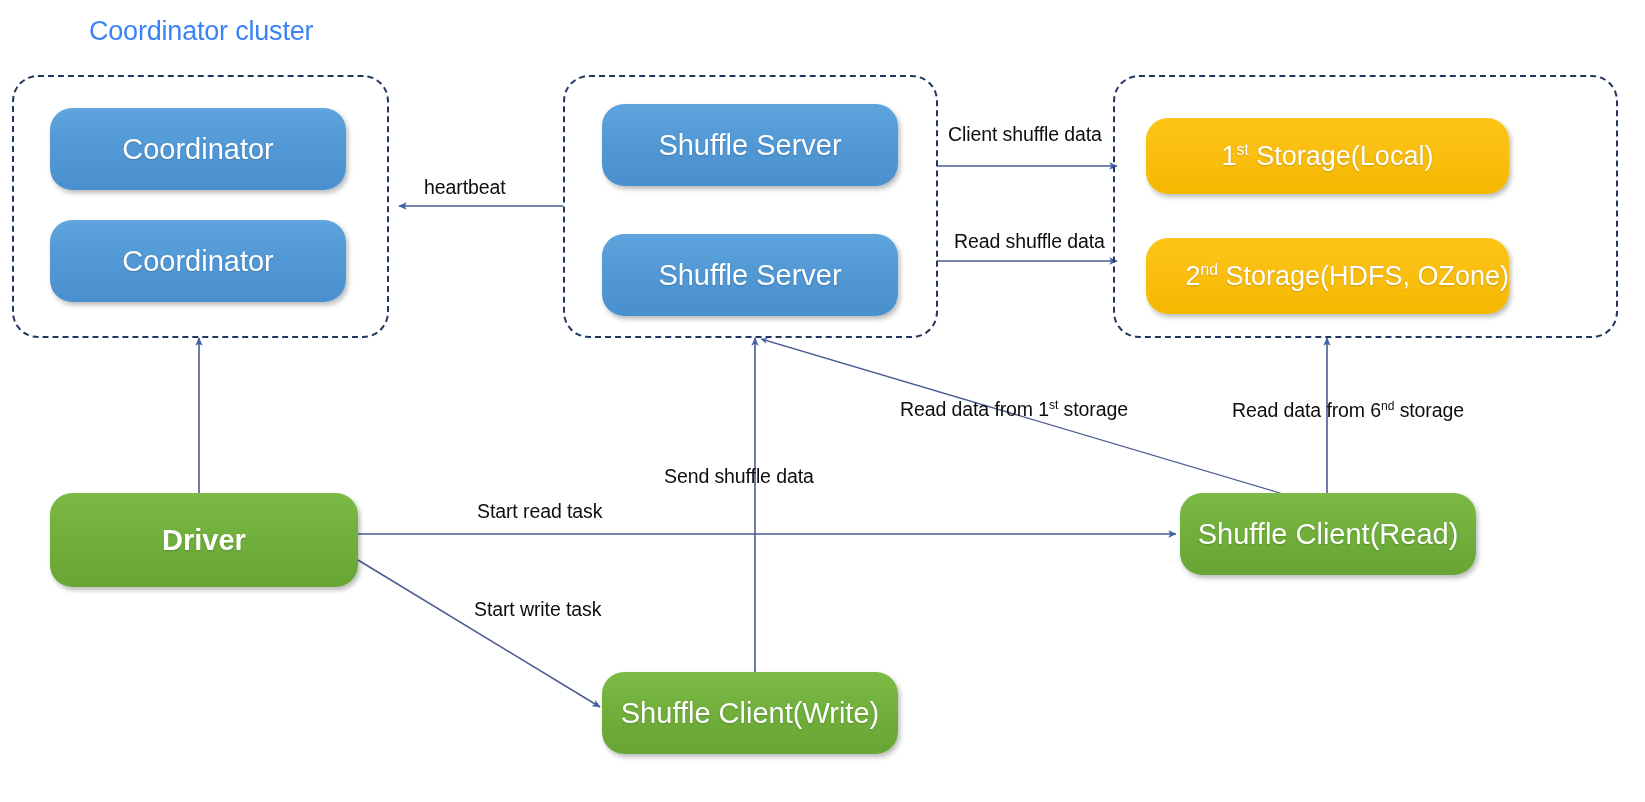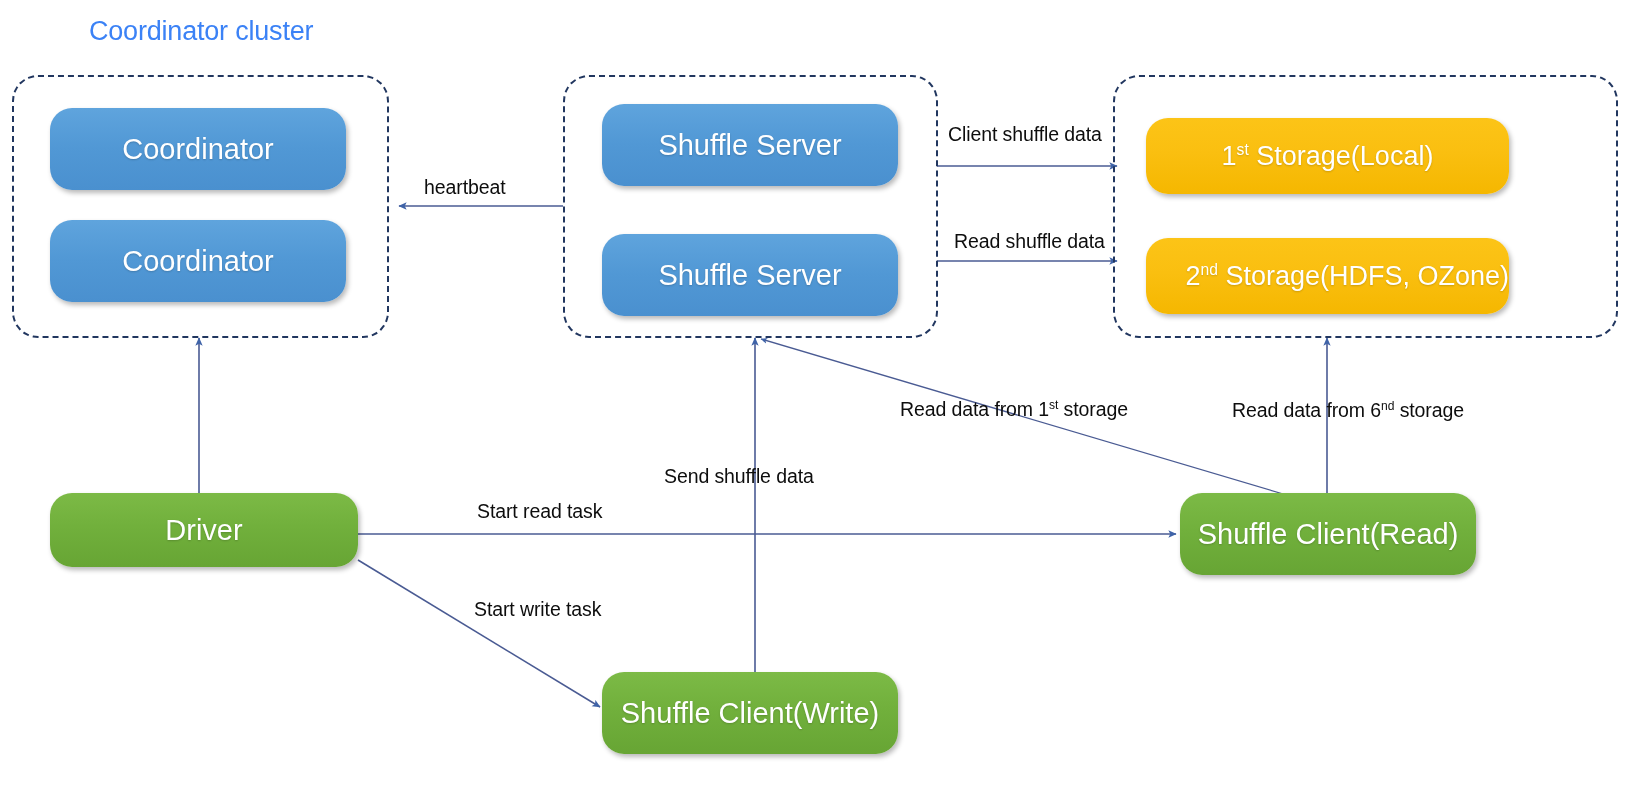--- a/index.html
+++ b/index.html
@@ -154,21 +154,21 @@
   <div class="node blue" style="left:602px; top:234px; width:296px; height:82px;">Shuffle Server</div>
 
   <div class="node yellow" style="left:1146px; top:118px; width:363px; height:76px;">
     <span><span>1</span><sup>st</sup><span> Storage(Local)</span></span>
   </div>
 
   <div class="node yellow" style="left:1146px; top:238px; width:363px; height:76px;justify-content:flex-end;">
     <span><span>2</span><sup>nd</sup><span> Storage(HDFS, OZone)</span></span>
   </div>
 
-  <div class="node green" style="left:50px; top:493px; width:308px; height:74px;">Driver</div>
+  <div class="node green" style="left:50px; top:493px; width:308px; height:94px;font-weight:bold;">Driver</div>
 
   <div class="node green" style="left:602px; top:672px; width:296px; height:82px;">Shuffle Client(Write)</div>
 
   <div class="node green" style="left:1180px; top:493px; width:296px; height:82px;">Shuffle Client(Read)</div>
 
   <div class="edge-label" style="left:424px; top:176px;">heartbeat</div>
 
   <div class="edge-label" style="left:948px; top:123px;">Client shuffle data</div>
 
   <div class="edge-label" style="left:948px; top:230px;margin-left:6px;">Read shuffle data</div>

